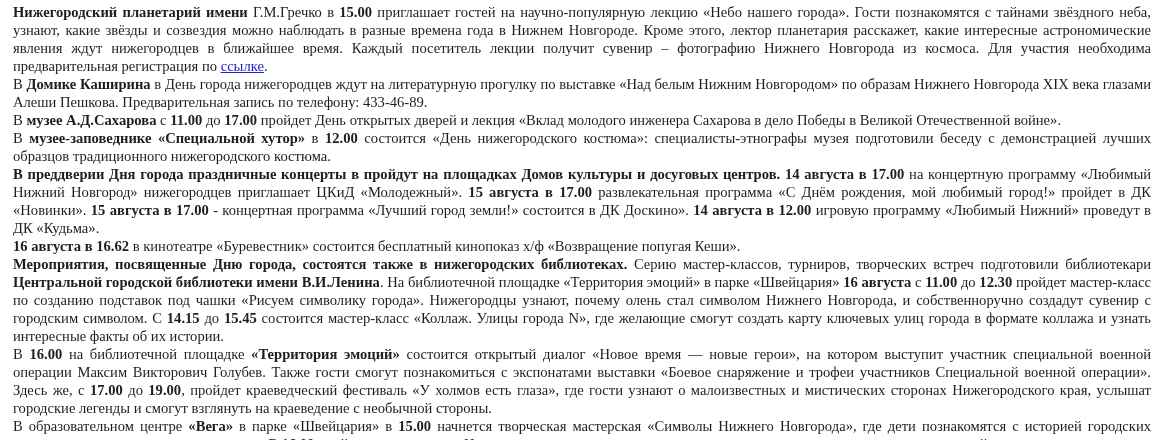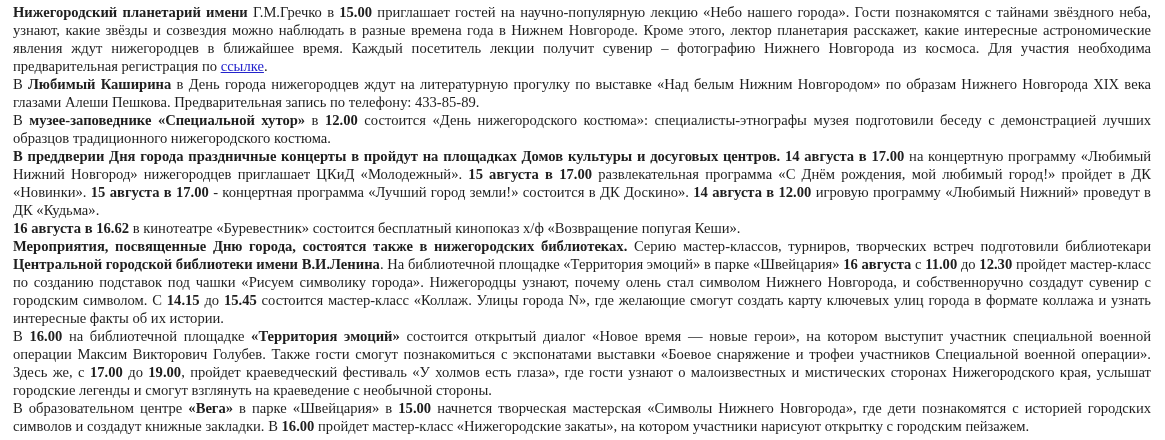--- a/index.html
+++ b/index.html
@@ -34,21 +34,22 @@
     text-decoration: underline;
     cursor: pointer;
   }
 </style>
 </head>
 <body>
 
 <div class="page">
   <div class="article" style="color: rgb(30, 30, 30);">
       <p><span class="bold">Нижегородский планетарий имени </span><span>Г.М.Гречко в </span><span class="bold">15.00</span><span> приглашает гостей на научно-популярную лекцию «Небо нашего города». Гости познакомятся с тайнами звёздного неба, узнают, какие звёзды и созвездия можно наблюдать в разные времена года в Нижнем Новгороде. Кроме этого, лектор планетария расскажет, какие интересные астрономические явления ждут нижегородцев в ближайшее время. Каждый посетитель лекции получит сувенир – фотографию Нижнего Новгорода из космоса. Для участия необходима предварительная регистрация по </span><a class="link" href="#" style="color: rgb(35, 35, 204);">ссылке</a><span>.</span></p>
-      <p><span>В </span><span class="bold">Любимый Каширина</span><span> в День города нижегородцев ждут на литературную прогулку по выставке «Над белым Нижним Новгородом» по образам Нижнего Новгорода XIX века глазами Алеши Пешкова. Предварительная запись по телефону: 433-85-89.</span></p>
+      <p><span>В </span><span class="bold">Домике Каширина</span><span> в День города нижегородцев ждут на литературную прогулку по выставке «Над белым Нижним Новгородом» по образам Нижнего Новгорода XIX века глазами Алеши Пешкова. Предварительная запись по телефону: 433-46-89.</span></p>
+      <p><span>В </span><span class="bold">музее А.Д.Сахарова</span><span> с </span><span class="bold">11.00</span><span> до </span><span class="bold">17.00</span><span> пройдет День открытых дверей и лекция «Вклад молодого инженера Сахарова в дело Победы в Великой Отечественной войне».</span></p>
       <p><span>В </span><span class="bold">музее-заповеднике «Специальной хутор»</span><span> в </span><span class="bold">12.00</span><span> состоится «День нижегородского костюма»: специалисты-этнографы музея подготовили беседу с демонстрацией лучших образцов традиционного нижегородского костюма.</span></p>
       <p><span class="bold">В преддверии Дня города праздничные концерты в пройдут на площадках Домов культуры и досуговых центров.</span><span> </span><span class="bold">14 августа в 17.00</span><span> на концертную программу «Любимый Нижний Новгород» нижегородцев приглашает ЦКиД «Молодежный». </span><span class="bold">15 августа в 17.00</span><span> развлекательная программа «С Днём рождения, мой любимый город!» пройдет в ДК «Новинки». </span><span class="bold">15 августа в 17.00</span><span> - концертная программа «Лучший город земли!» состоится в ДК Доскино». </span><span class="bold">14 августа в 12.00</span><span> игровую программу «Любимый Нижний» проведут в ДК «Кудьма».</span></p>
       <p><span class="bold">16 августа в 16.62</span><span> в кинотеатре «Буревестник» состоится бесплатный кинопоказ х/ф «Возвращение попугая Кеши».</span></p>
       <p><span class="bold">Мероприятия, посвященные Дню города, состоятся также в нижегородских библиотеках.</span><span> Серию мастер-классов, турниров, творческих встреч подготовили библиотекари </span><span class="bold">Центральной городской библиотеки имени В.И.Ленина</span><span>. На библиотечной площадке «Территория эмоций» в парке «Швейцария» </span><span class="bold">16 августа</span><span> с </span><span class="bold">11.00</span><span> до </span><span class="bold">12.30</span><span> пройдет мастер-класс по созданию подставок под чашки «Рисуем символику города». Нижегородцы узнают, почему олень стал символом Нижнего Новгорода, и собственноручно создадут сувенир с городским символом. С </span><span class="bold">14.15</span><span> до </span><span class="bold">15.45</span><span> состоится мастер-класс «Коллаж. Улицы города N», где желающие смогут создать карту ключевых улиц города в формате коллажа и узнать интересные факты об их истории.</span></p>
       <p><span>В </span><span class="bold">16.00</span><span> на библиотечной площадке </span><span class="bold">«Территория эмоций»</span><span> состоится открытый диалог «Новое время — новые герои», на котором выступит участник специальной военной операции Максим Викторович Голубев. Также гости смогут познакомиться с экспонатами выставки «Боевое снаряжение и трофеи участников Специальной военной операции». Здесь же, с </span><span class="bold">17.00</span><span> до </span><span class="bold">19.00</span><span>, пройдет краеведческий фестиваль «У холмов есть глаза», где гости узнают о малоизвестных и мистических сторонах Нижегородского края, услышат городские легенды и смогут взглянуть на краеведение с необычной стороны.</span></p>
       <p><span>В образовательном центре </span><span class="bold">«Вега»</span><span> в парке «Швейцария» в </span><span class="bold">15.00</span><span> начнется творческая мастерская «Символы Нижнего Новгорода», где дети познакомятся с историей городских символов и создадут книжные закладки. В </span><span class="bold">16.00</span><span> пройдет мастер-класс «Нижегородские закаты», на котором участники нарисуют открытку с городским пейзажем.</span></p>
     </div>
 </div>
 
 </body></html>

